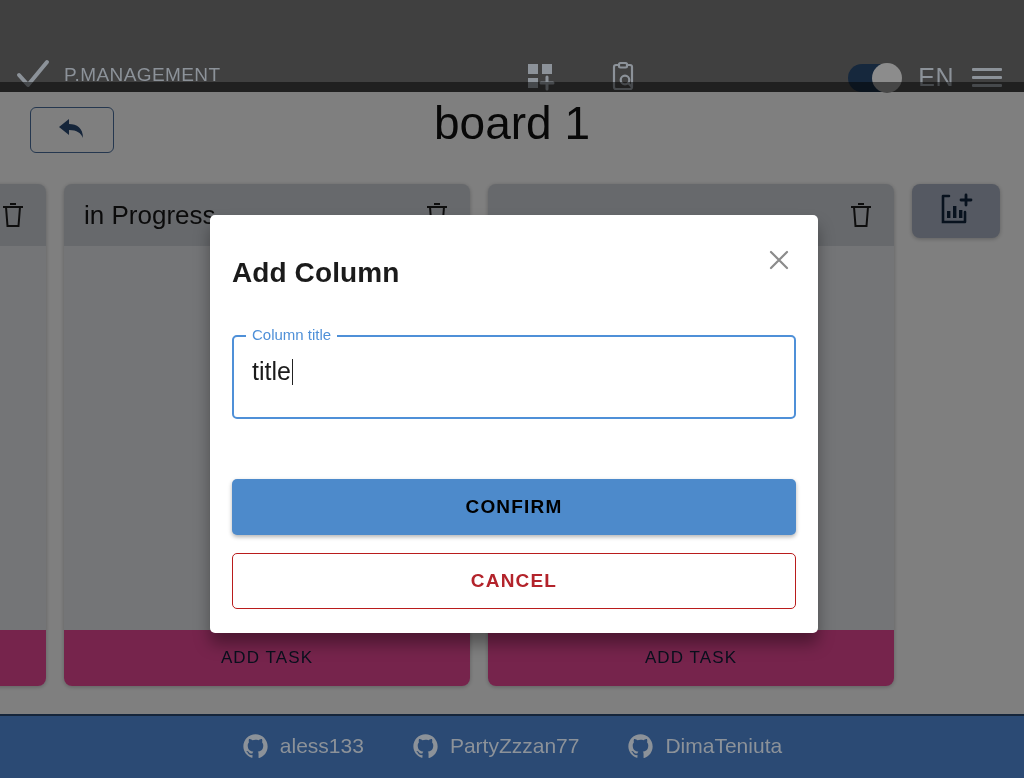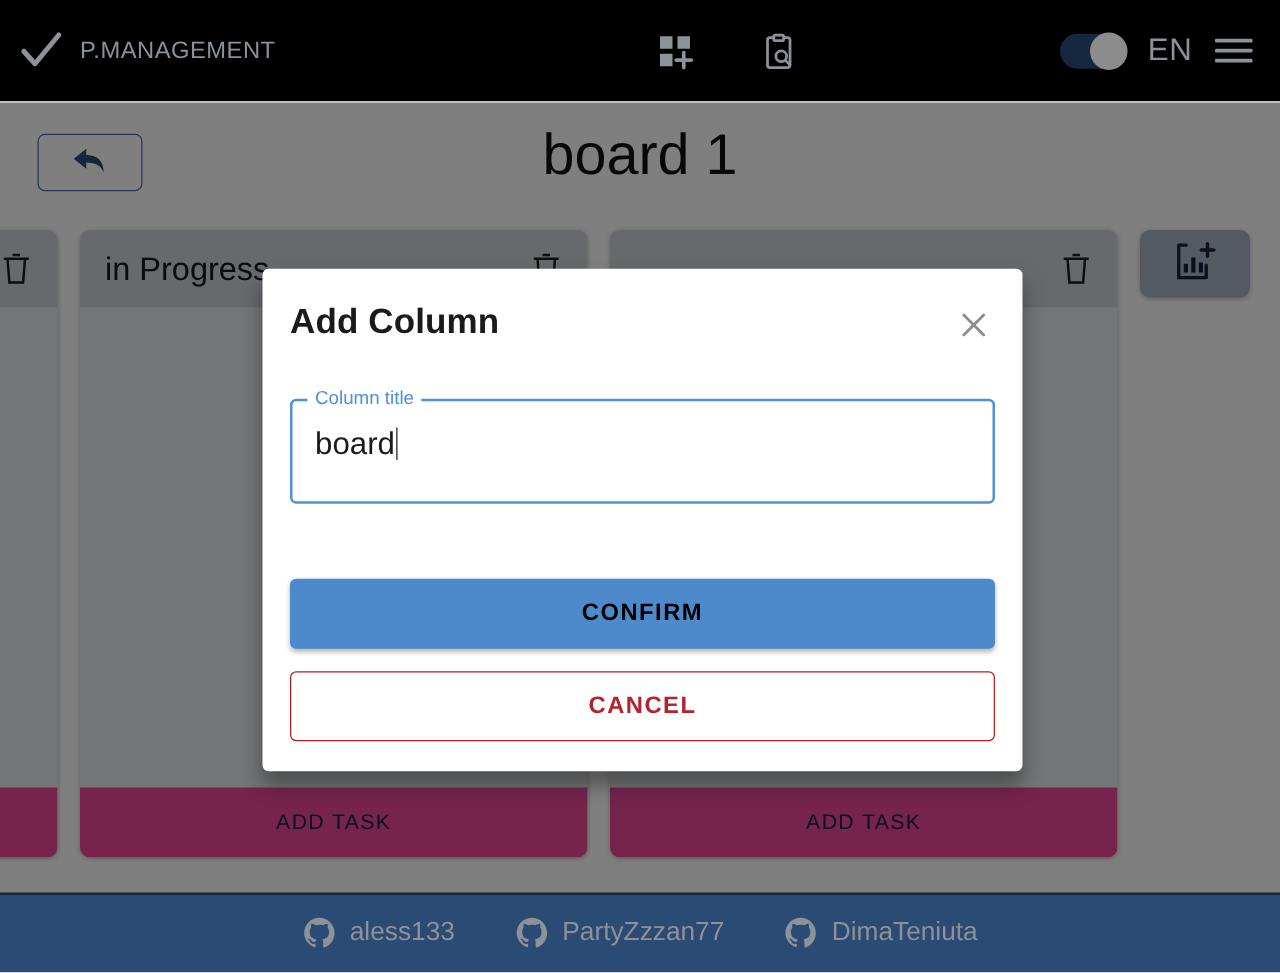--- a/index.html
+++ b/index.html
@@ -18,24 +18,24 @@
     height: 778px;
     overflow: hidden;
     background: #ffffff;
   }
 
   
   .header {
     position: absolute;
     top: 0; left: 0;
     width: 1024px;
-    height: 81px;
-    background: #000000;
-    display: flex;
-    align-items: center;
+    height: 92px;
+    background: #404040;
+    display: flex;
+    align-items: flex-end;
     z-index: 5;
   }
   .brand {
     display: flex;
     align-items: center;
     gap: 14px;
     margin-left: 16px;
     width: 300px;
   }
   .check-logo { width: 34px; height: 34px; display:block; }
@@ -228,20 +228,21 @@
     align-items: flex-start;
     justify-content: space-between;
     padding-top: 26px;
     padding-bottom: 8px;
   }
   .dlg-title {
     font-size: 28px;
     font-weight: bold;
     color: #1b1b1b;
     letter-spacing: 0.1px;
+    margin-top: 16px;
   }
   .close-x {
     width: 26px; height: 26px;
     cursor: pointer;
     margin-top: 6px; margin-right: 4px;
   }
   .field {
     position: relative;
     margin-top: 38px;
     height: 84px;
@@ -451,20 +452,20 @@
       <span class="close-x">
         <svg viewBox="0 0 26 26">
             <path d="M5 5 L21 21 M21 5 L5 21" stroke="#8c8c8c" stroke-width="2.2" stroke-linecap="round"></path>
           </svg>
       </span>
     </div>
 
     <div class="field">
       <div class="field-box"></div>
       <div class="field-notch">Column title</div>
-      <div class="field-value"><span>board</span><span class="caret"></span></div>
+      <div class="field-value"><span>title</span><span class="caret"></span></div>
     </div>
 
     <button class="btn btn-confirm">CONFIRM</button>
     <button class="btn btn-cancel">CANCEL</button>
   </div>
 
 </div>
 
 </body></html>

